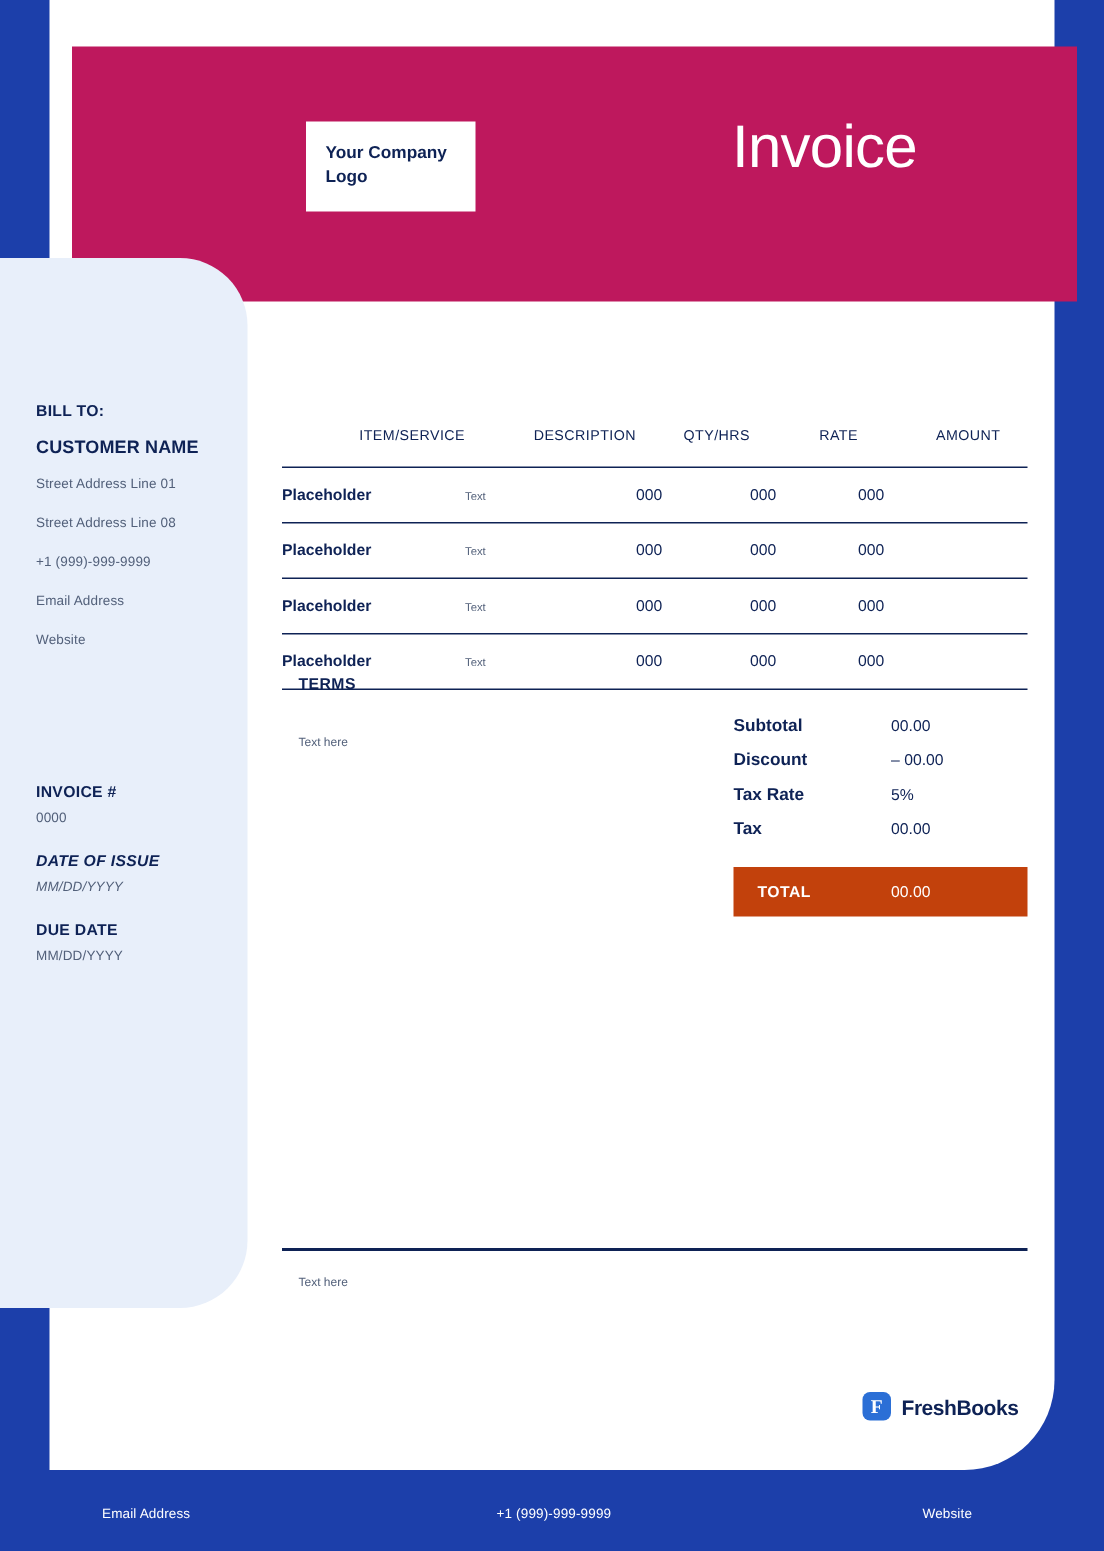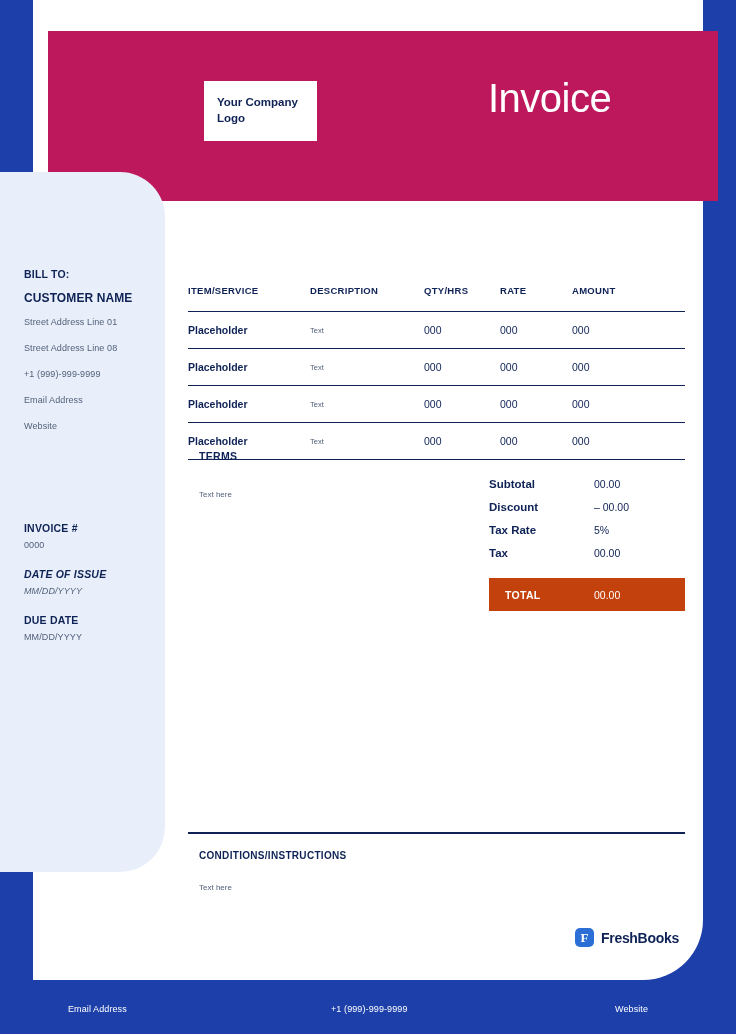--- a/index.html
+++ b/index.html
@@ -140,23 +140,24 @@
     height: 36px;
   }
   .t-head {
     height: 26px;
     border-bottom: 1.5px solid #0e2255;
     display: flex;
     align-items: flex-start;
   }
   .th {
     font-size: 9.5px;
-    font-weight: bold;
+    font-weight: normal;
     color: #0e2255;
     letter-spacing: 0.3px;
+    text-align: right;
   }
   .c-item   { width: 122px; }
   .c-desc   { width: 114px; }
   .c-qty    { width: 76px; }
   .c-rate   { width: 72px; }
   .c-amt    { width: 95px; }
   .cell-item {
     font-size: 10.5px;
     font-weight: bold;
     color: #0e2255;
@@ -421,21 +422,20 @@
     </div>
   </div>
 
   <div class="total-bar">
     <div class="tb-label">TOTAL</div>
     <div class="tb-value">00.00</div>
   </div>
 
   <div class="divider"></div>
   <div class="conditions">
-    <div class="cond-title">CONDITIONS/INSTRUCTIONS</div>
     <div class="cond-text">Text here</div>
   </div>
 
   <div class="fb">
     <div class="fb-mark">F</div>
     <div class="fb-text">FreshBooks</div>
   </div>
 
   <div class="footer">
     <div class="footer-item f-email">Email Address</div>

